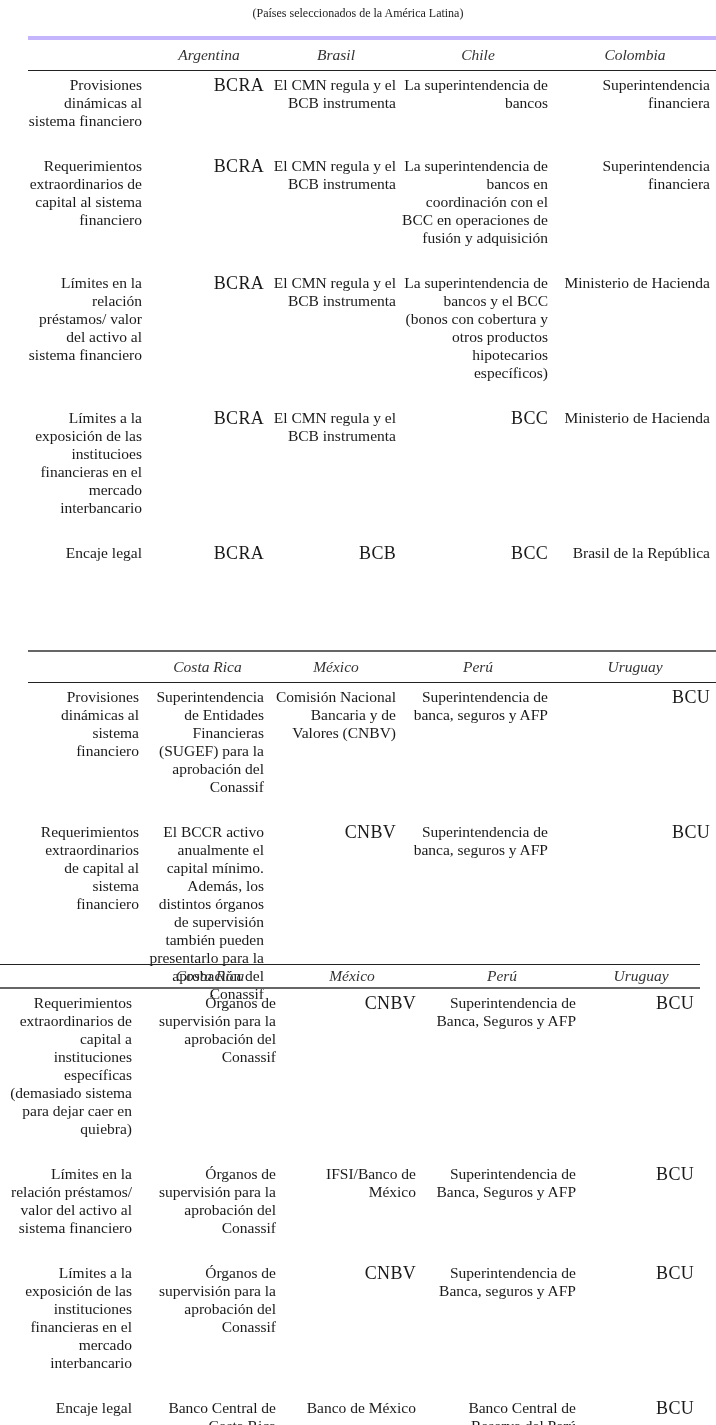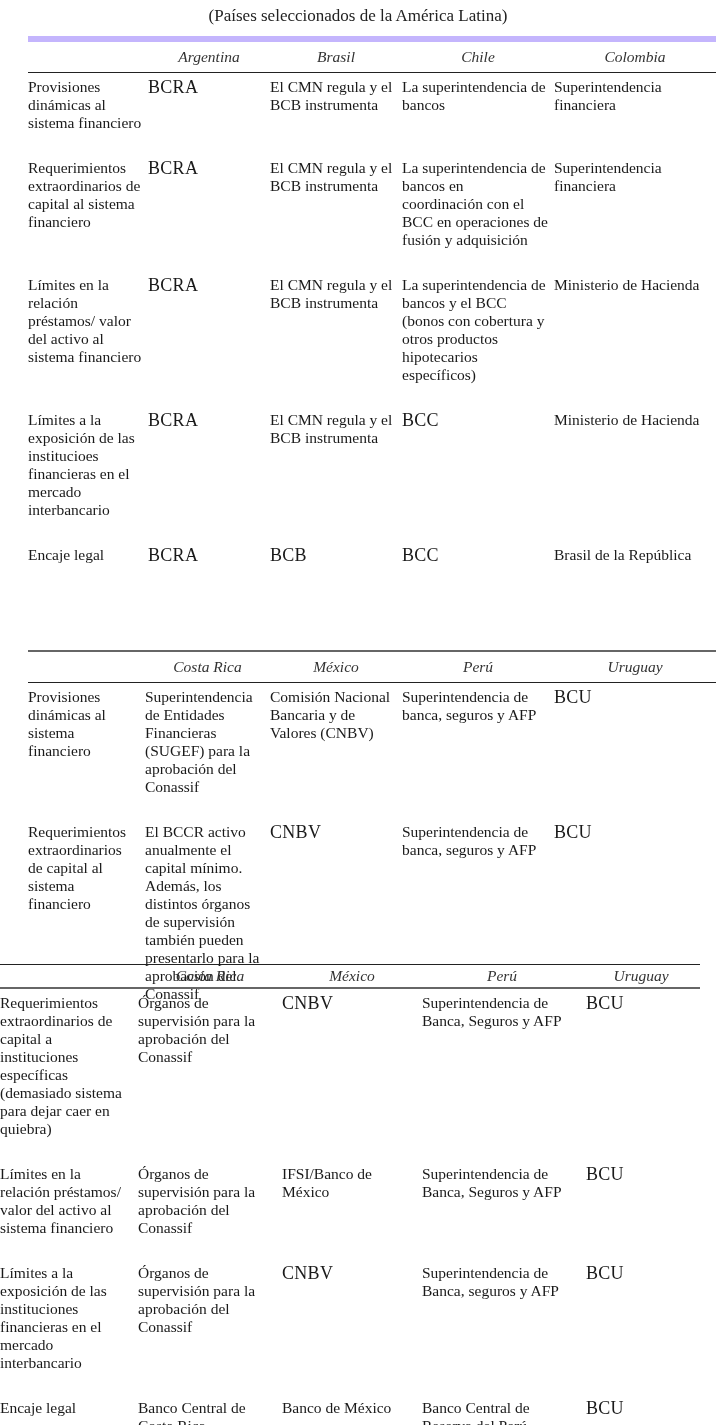--- a/index.html
+++ b/index.html
@@ -15,21 +15,21 @@
       font-family: "DejaVu Serif", "Liberation Serif", serif;
       color: #1a1a1a;
     }
     .subtitle {
       position: absolute;
       top: 6px;
       left: 0;
       width: 716px;
       text-align: center;
       font-family: "Liberation Serif", serif;
-      font-size: 17px;
+      font-size: 12px;
       color: #222;
     }
     table.sec {
       position: absolute;
       border-collapse: collapse;
       font-family: "Liberation Serif", serif;
       font-size: 15.5px;
       line-height: 18px;
       table-layout: fixed;
     }
@@ -40,27 +40,28 @@
       font-weight: normal;
     }
     table.sec th {
       font-style: italic;
       text-align: center;
       height: 30px;
       vertical-align: middle;
       color: #333;
     }
     table.sec thead tr {
-      border-top: 6px solid #c4b5fd;
+      border-top: 4px solid #c4b5fd;
       border-bottom: 1.5px solid #222;
     }
     table.sec td {
       padding-top: 5px;
       padding-bottom: 22px;
       padding-right: 6px;
+      text-align: right;
     }
     td.center { text-align: center; }
     td.just { text-align: justify; }
     .sc { font-variant: small-caps; font-size: 18px; letter-spacing: 0.3px; }
     
     #sec1 { top: 36px; left: 28px; width: 688px; }
     #sec1 col.c0 { width: 120px; }
     #sec1 col.c1 { width: 122px; }
     #sec1 col.c2 { width: 132px; }
     #sec1 col.c3 { width: 152px; }

